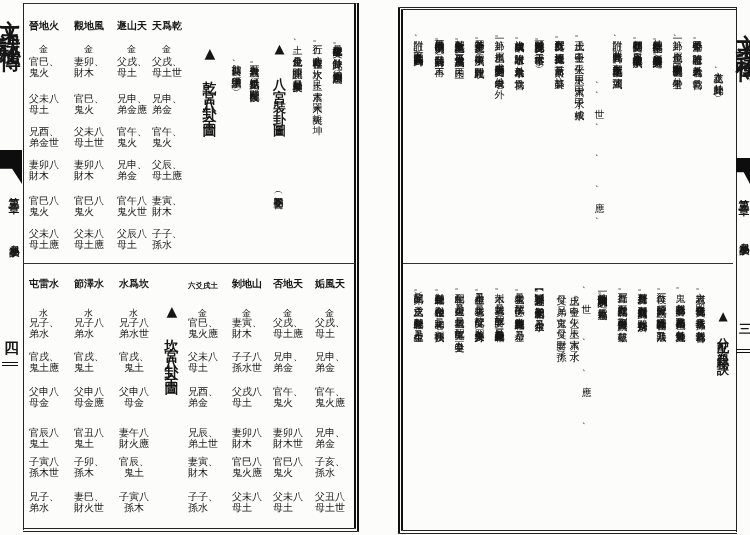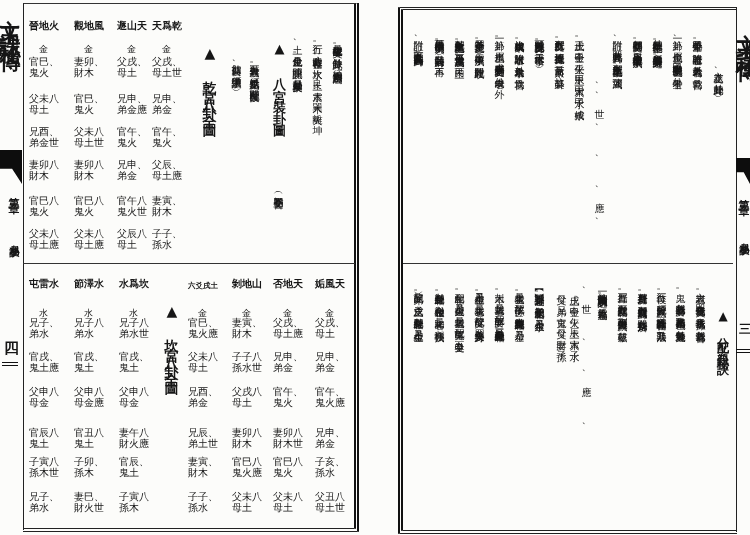--- a/index.html
+++ b/index.html
@@ -175,21 +175,21 @@
 鬼土</div>
       <div class="hx-line r3">父申八
 母金應</div>
       <div class="hx-line r4">官丑八
 鬼土</div>
       <div class="hx-line r5">子卯、
 孫木</div>
       <div class="hx-line r6">妻巳、
 財火世</div>
     </div>
-    <div class="hx" style="left:119px;">
+    <div class="hx" style="left:119px;text-align:center;">
       <div class="hx-name">水爲坎</div>
       <div class="hx-mark">水</div>
       <div class="hx-line r1">兄子八
 弟水世</div>
       <div class="hx-line r2">官戌、
 鬼土</div>
       <div class="hx-line r3">父申八
 母金</div>
       <div class="hx-line r4">妻午八
 財火應</div>

